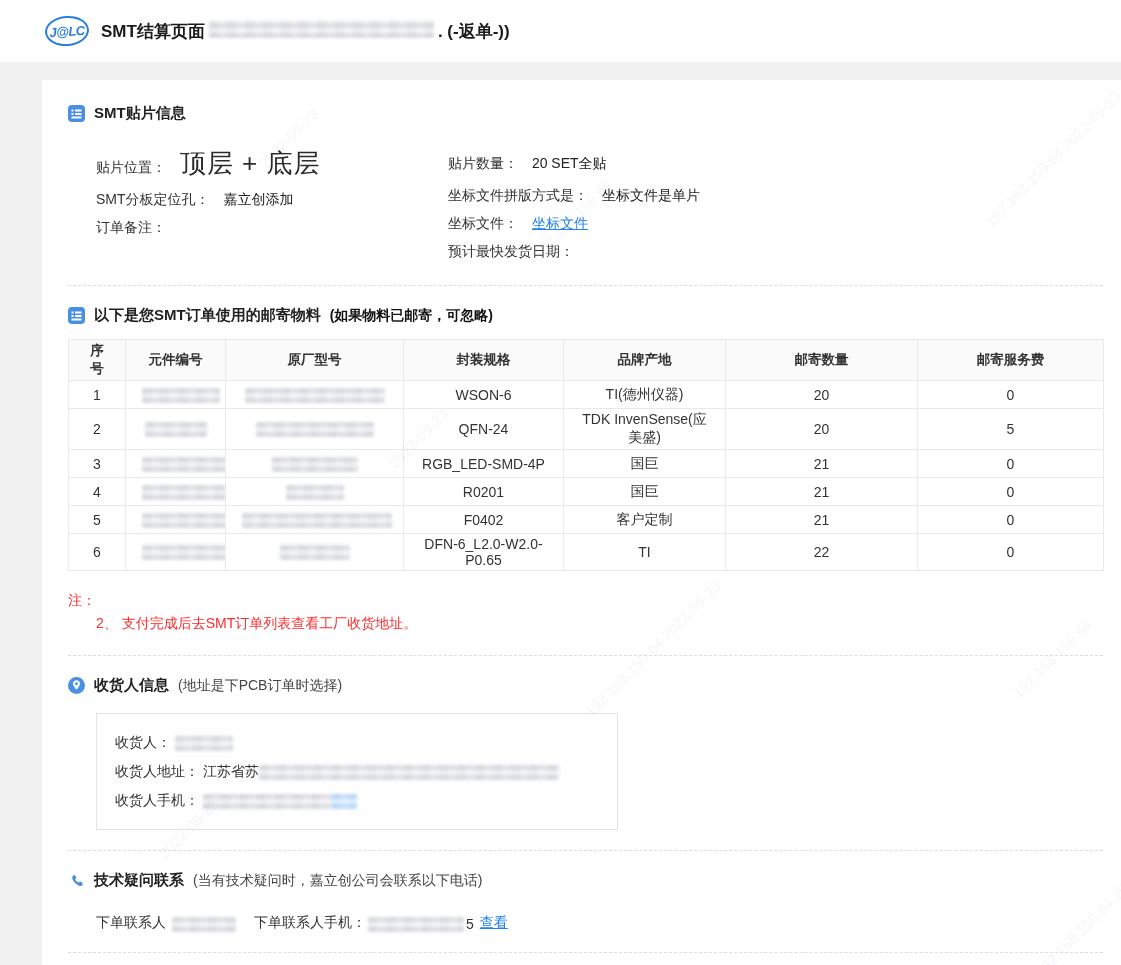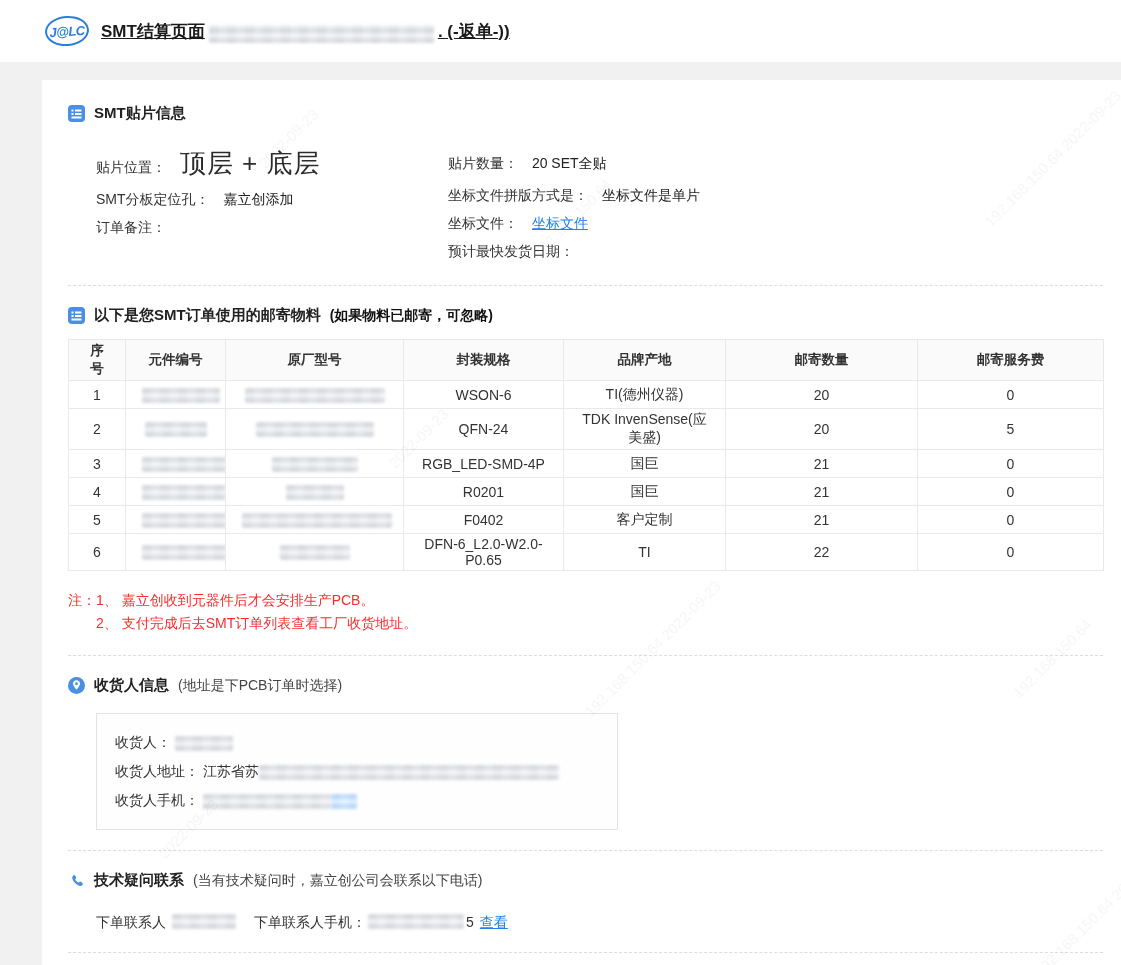--- a/index.html
+++ b/index.html
@@ -13,21 +13,21 @@
     height:62px; background:#fff; display:flex; align-items:center;
     padding-left:45px; position:relative; z-index:2;
   }
   .logo {
     display:inline-flex; align-items:center; justify-content:center;
     width:44px; height:30px; border:2px solid #2a7de1; border-radius:50%;
     color:#2a7de1; font-weight:bold; font-style:italic; font-size:13px;
     letter-spacing:-0.5px; margin-right:12px; background:#fff;
     transform:rotate(-4deg);
   }
-  .topbar-title { font-size:17px; font-weight:bold; color:#1a1a1a; display:flex; align-items:flex-end; gap:4px;text-decoration:underline;}
+  .topbar-title { font-size:17px; font-weight:bold; color:#1a1a1a; display:flex; align-items:flex-start; gap:4px;}
   
   .redact {
     display:inline-block; height:15px; vertical-align:middle; border-radius:2px;
     background-image:
       repeating-linear-gradient(0deg, rgba(195,197,203,.45) 0 5px, rgba(240,240,243,.6) 5px 10px),
       repeating-linear-gradient(90deg, #e9eaee 0 9px, #f8f8fa 9px 18px);
     filter:blur(1.6px);
   }
   .redact.blue {
     background-image:
@@ -67,21 +67,21 @@
   table.mat th { background:#fafafa; font-weight:bold; color:#333; font-size:13.5px; }
   
   .notes { margin:18px 0 0 0; color:#fe2c2c; line-height:23px; display:flex; }
   .notes .nlabel { flex:0 0 auto; }
   
   .recv-box {
     margin:18px 0 4px 28px; width:522px; border:1px solid #e3e3e3; background:#fefefe;
     padding:14px 18px; line-height:29px; color:#333;
   }
   
-  .contact-line { margin:24px 0 6px 28px; display:flex; align-items:flex-start; gap:6px; color:#333; }
+  .contact-line { margin:24px 0 6px 28px; display:flex; align-items:flex-end; gap:6px; color:#333; }
   
   .wm {
     position:absolute; color:rgba(120,130,150,0.07); font-size:15px;
     transform:rotate(-45deg); white-space:nowrap; pointer-events:none; z-index:3;
   }
 </style>
 </head>
 <body>
 
 <div class="topbar">
@@ -235,21 +235,21 @@
         <td>TI</td>
         <td>22</td>
         <td>0</td>
       </tr>
     </tbody>
   </table>
 
   <div class="notes">
     <span class="nlabel">注：</span>
     <span>
-      <span>1、 嘉立创收到元器件后才会安排生产PCB。</span><br>
+      <br>
       <span>2、 支付完成后去SMT订单列表查看工厂收货地址。</span>
     </span>
   </div>
 
   <hr class="dashed">
 
   <div class="sect-head">
     <svg class="icon-badge" viewBox="0 0 17 17">
       <circle cx="8.5" cy="8.5" r="8.5" fill="#4a90e2"></circle>
       <path d="M8.5 3.2c-2 0-3.5 1.5-3.5 3.4 0 2.5 3.5 6.2 3.5 6.2s3.5-3.7 3.5-6.2c0-1.9-1.5-3.4-3.5-3.4z" fill="#fff"></path>

